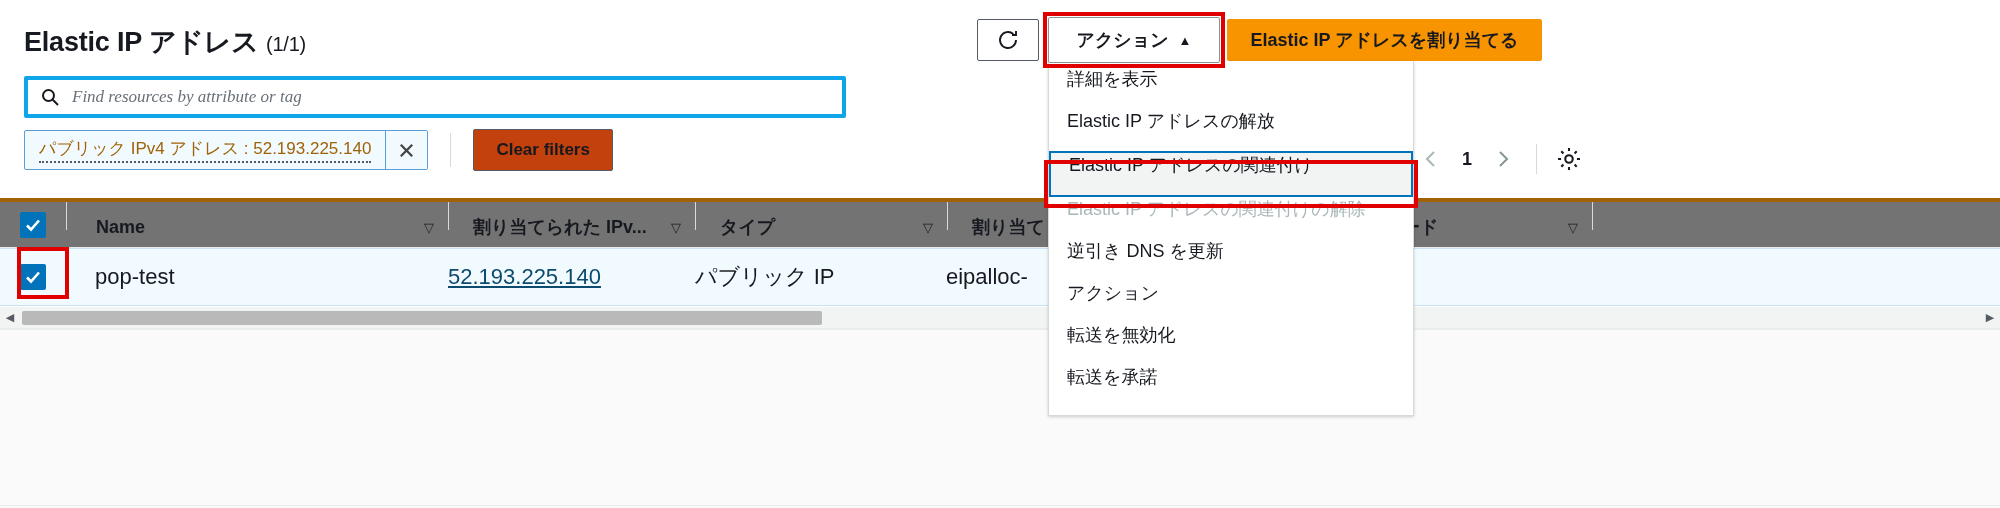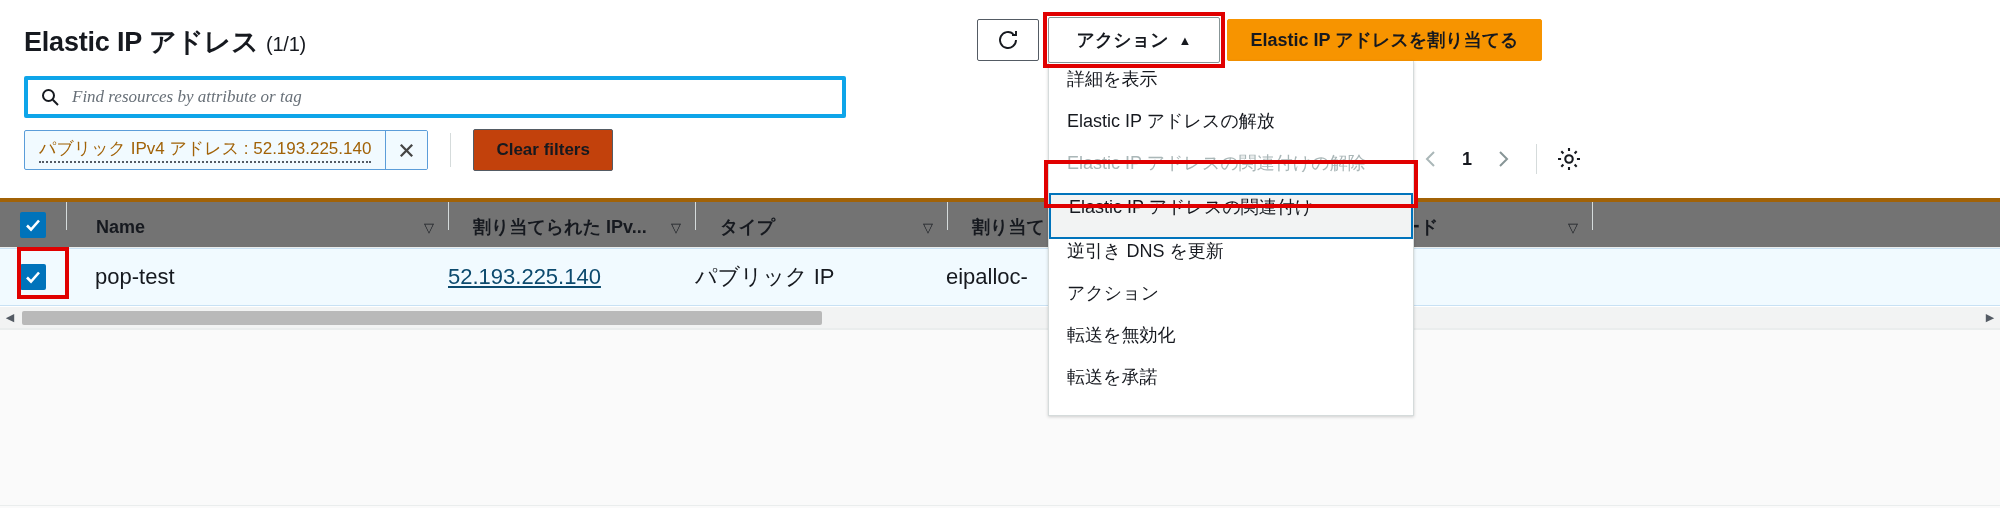--- a/index.html
+++ b/index.html
@@ -351,26 +351,26 @@
   <div class="footer-area"></div>
   <div class="bottom-rule"></div>
 
   <div class="dropdown">
     <div class="menu-item">
       <span>詳細を表示</span>
     </div>
     <div class="menu-item">
       <span>Elastic IP アドレスの解放</span>
     </div>
+    <div class="menu-item highlighted">
+      <span>Elastic IP アドレスの関連付け</span>
+    </div>
     <div class="menu-item disabled">
       <span>Elastic IP アドレスの関連付けの解除</span>
     </div>
-    <div class="menu-item highlighted">
-      <span>Elastic IP アドレスの関連付け</span>
-    </div>
     <div class="menu-item">
       <span>逆引き DNS を更新</span>
     </div>
     <div class="menu-item">
       <span>アクション</span>
     </div>
     <div class="menu-item">
       <span>転送を無効化</span>
     </div>
     <div class="menu-item">

